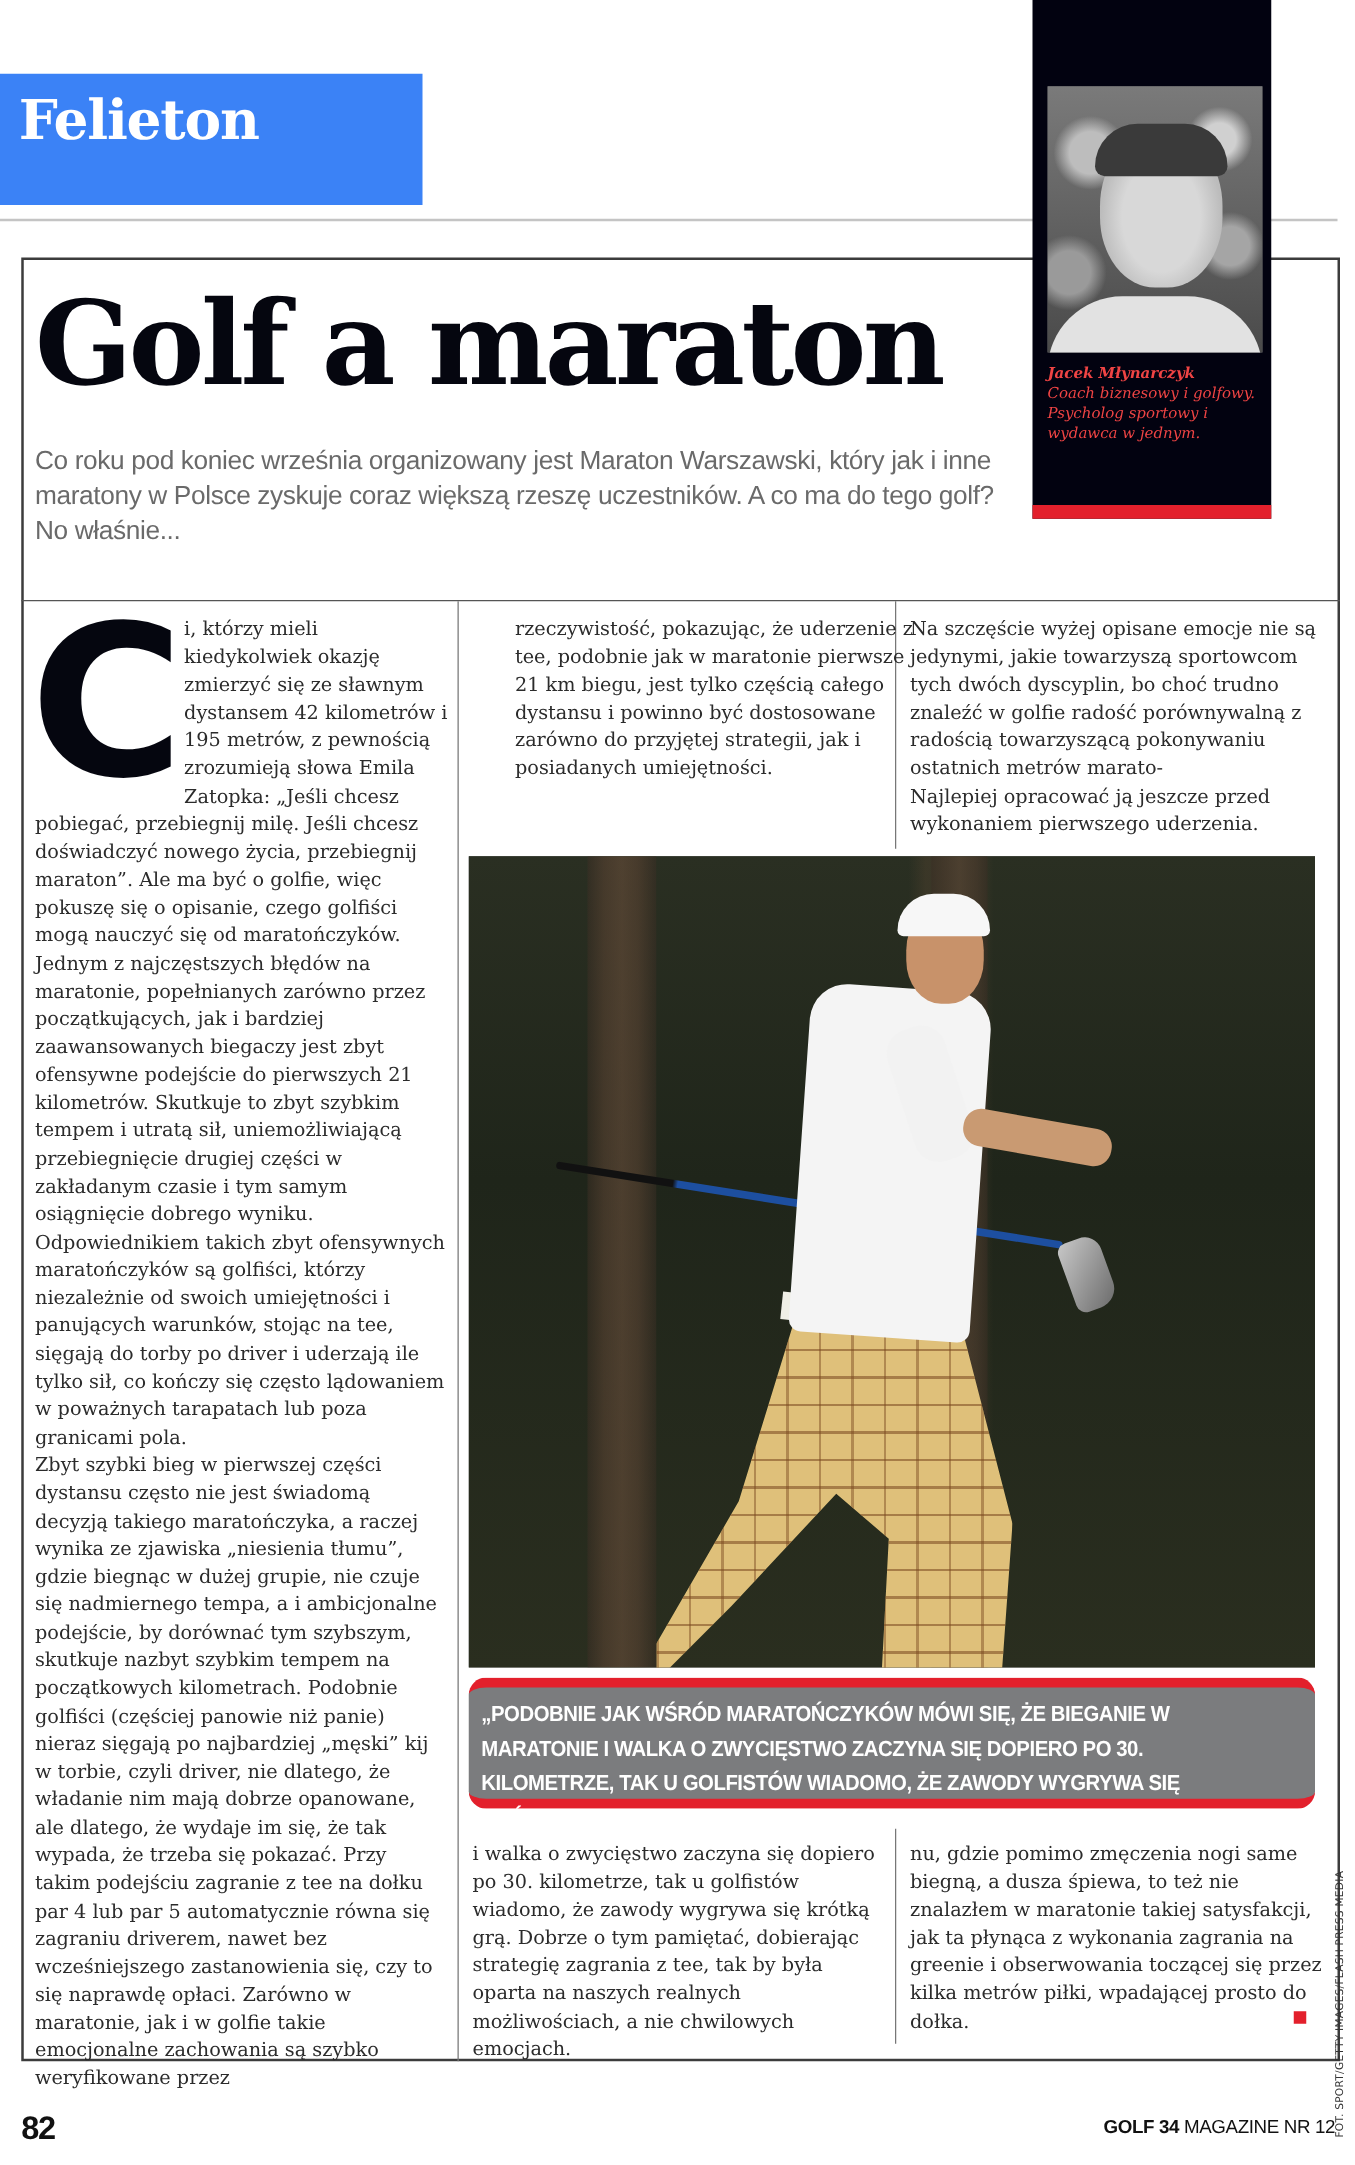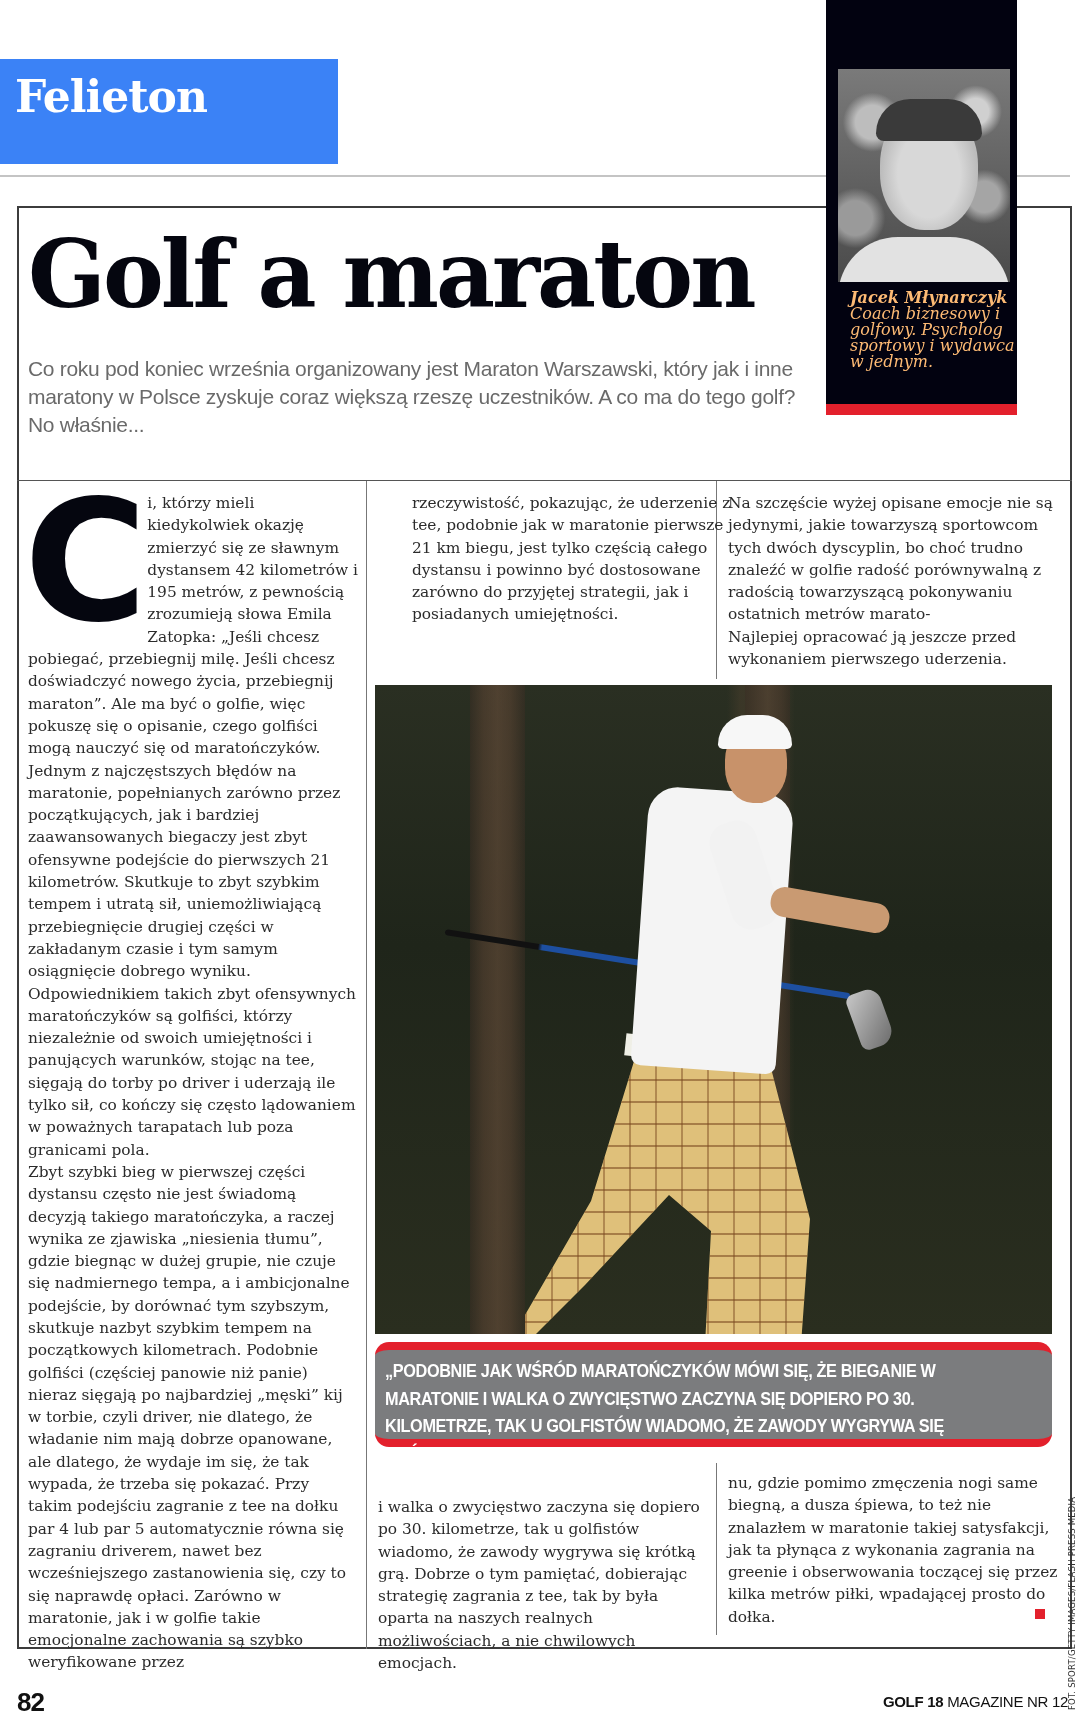--- a/index.html
+++ b/index.html
@@ -23,28 +23,28 @@
   .author-photo { position: absolute; left: 12px; top: 69px; width: 172px; height: 213px; overflow: hidden; background: #6b6b6b; }
   .author-photo .bg { position: absolute; inset: 0; background:
       radial-gradient(circle at 20% 25%, #bdbdbd 0 8%, transparent 14%),
       radial-gradient(circle at 80% 20%, #d0d0d0 0 6%, transparent 12%),
       radial-gradient(circle at 85% 60%, #a5a5a5 0 8%, transparent 14%),
       radial-gradient(circle at 10% 70%, #9a9a9a 0 8%, transparent 14%),
       linear-gradient(180deg, #7a7a7a, #4a4a4a); }
   .author-photo .head { position: absolute; left: 42px; top: 36px; width: 98px; height: 125px; background: radial-gradient(ellipse at 50% 55%, #d8d8d8 0 45%, #bcbcbc 70%); border-radius: 48% 48% 45% 45%; }
   .author-photo .hair { position: absolute; left: 38px; top: 30px; width: 106px; height: 42px; background: #3a3a3a; border-radius: 52px 52px 12px 12px; }
   .author-photo .shirt { position: absolute; left: 0; top: 168px; width: 172px; height: 60px; background: #e2e2e2; border-radius: 60px 60px 0 0; }
-  .author-caption { position: absolute; left: 12px; top: 290px; width: 175px; font-family: "DejaVu Serif", serif; font-style: italic; font-size: 16px; line-height: 16px; color: #fdba74; margin-left: 12px; }
+  .author-caption { position: absolute; left: 12px; top: 290px; width: 175px; font-family: "DejaVu Serif", serif; font-style: italic; font-size: 12px; line-height: 16px; color: #ef4444; }
   .author-caption .name { font-weight: bold; display: block; }
 
   .col { position: absolute; font-family: "DejaVu Serif", serif; font-size: 15.4px; line-height: 22.3px; color: #2b2b2b; text-align: left; }
   .col1 { left: 28px; top: 492px; width: 330px; }
   .col2-top { left: 378px; top: 492px; width: 330px; margin-left: 34px; }
   .col3-top { left: 728px; top: 492px; width: 330px; }
-  .col2-bot { left: 378px; top: 1472px; width: 330px; margin-top: 24px; }
+  .col2-bot { left: 378px; top: 1472px; width: 330px; }
   .col3-bot { left: 728px; top: 1472px; width: 330px; }
   .col p { margin: 0; }
   .dropcap { float: left; font-family: "DejaVu Sans", sans-serif; font-weight: bold; font-size: 168px; line-height: 128px; height: 130px; color: #05060f; margin: 6px 6px 0 -4px; letter-spacing: -6px; }
 
   .vline { position: absolute; width: 1px; background: #777; }
 
   .photo { position: absolute; left: 375px; top: 685px; width: 677px; height: 649px; overflow: hidden; background: #1e2218; }
   .photo .bg { position: absolute; inset: 0; background:
       linear-gradient(90deg, rgba(0,0,0,0) 0, rgba(0,0,0,0) 14%, rgba(110,80,55,0.35) 16%, rgba(110,80,55,0.35) 20%, rgba(0,0,0,0) 22%, rgba(0,0,0,0) 52%, rgba(90,70,50,0.35) 54%, rgba(90,70,50,0.35) 60%, rgba(0,0,0,0) 62%),
       linear-gradient(180deg, #2a2f22 0%, #1f251a 40%, #2a2e1f 100%); }
@@ -143,13 +143,13 @@
   <p>i walka o zwycięstwo zaczyna się dopiero po 30. kilometrze, tak u golfistów wiadomo, że zawody wygrywa się krótką grą. Dobrze o tym pamiętać, dobierając strategię zagrania z tee, tak by była oparta na naszych realnych możliwościach, a nie chwilowych emocjach.</p>
 </div>
 <div class="col col3-bot">
   <p>nu, gdzie pomimo zmęczenia nogi same biegną, a dusza śpiewa, to też nie znalazłem w maratonie takiej satysfakcji, jak ta płynąca z wykonania zagrania na greenie i obserwowania toczącej się przez kilka metrów piłki, wpadającej prosto do dołka.</p>
 </div>
 <div class="end-square"></div>
 
 <div class="credit">FOT. SPORT/GETTY IMAGES/FLASH PRESS MEDIA</div>
 
 <div class="page-num">82</div>
-<div class="mag-title"><b>GOLF 18</b><span> MAGAZINE NR 12</span></div>
+<div class="mag-title"><b>GOLF 34</b><span> MAGAZINE NR 12</span></div>
 
 </body></html>

